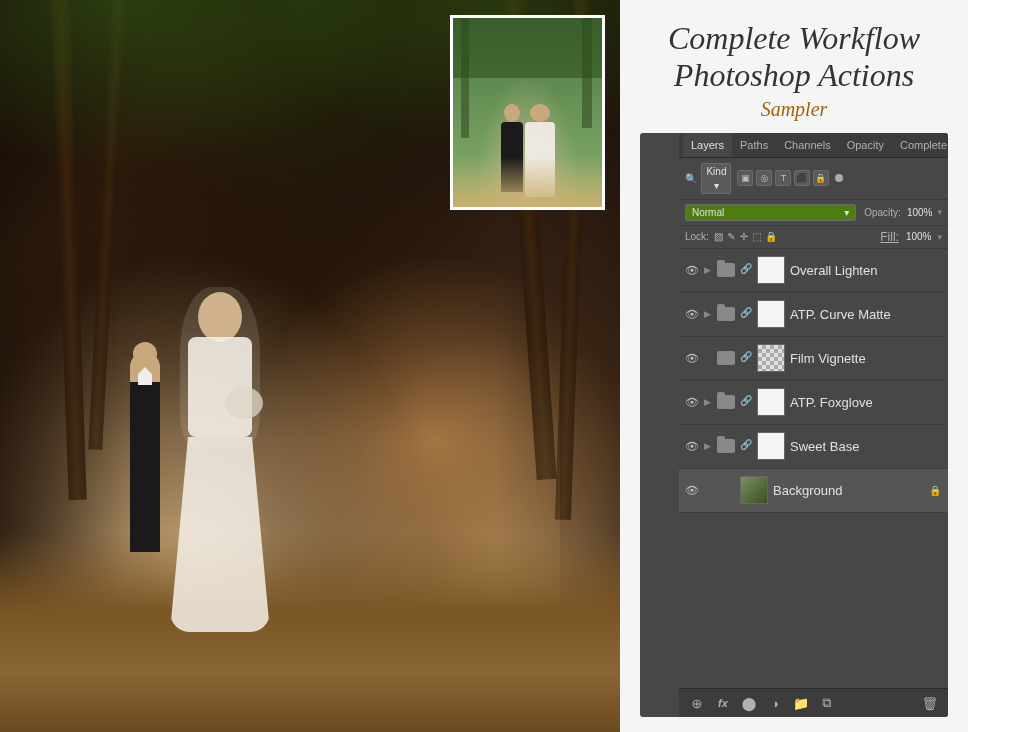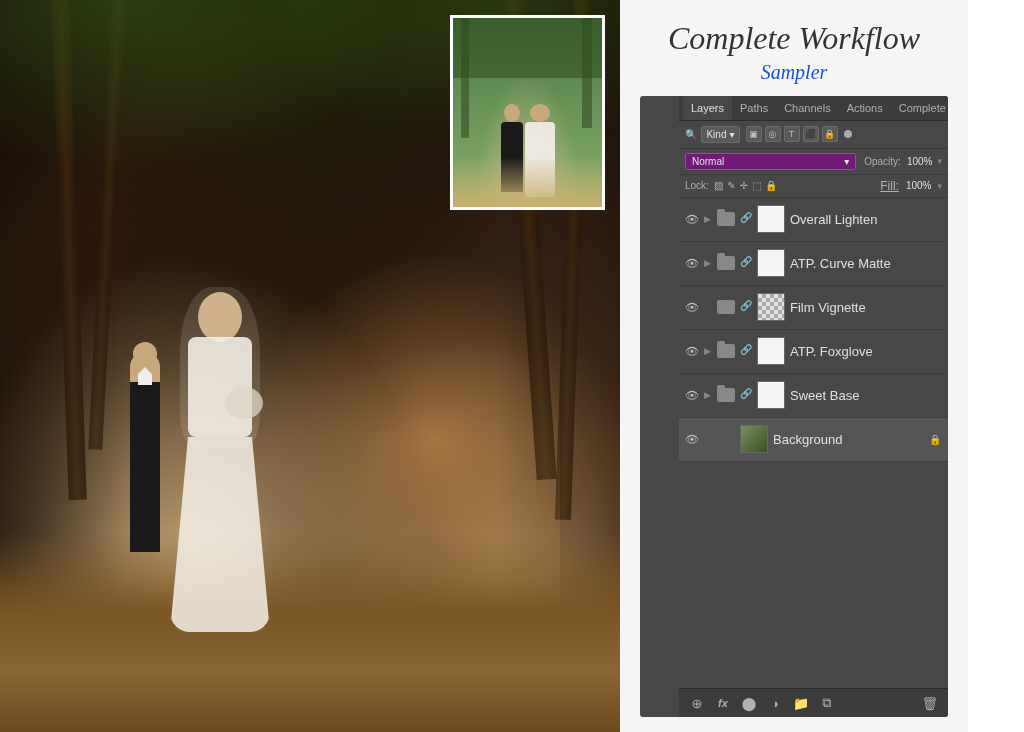--- a/index.html
+++ b/index.html
@@ -147,21 +147,21 @@
       font-family: 'Georgia', cursive;
       font-size: 32px;
       color: #333;
       line-height: 1.15;
       font-style: italic;
       font-weight: normal;
     }
     .title-sub {
       font-family: 'Georgia', cursive;
       font-size: 20px;
-      color: #1d4ed8;
+      color: #a16207;
       margin-top: 4px;
       font-style: italic;
     }
 
     
     .ps-panel {
       background: #474747;
       border-radius: 3px;
       overflow: hidden;
       flex: 1;
@@ -214,20 +214,21 @@
     .ps-kind-select {
       background: #5a5a5a;
       border: 1px solid #6a6a6a;
       color: #e0e0e0;
       font-size: 10px;
       padding: 2px 4px;
       border-radius: 2px;
       display: flex;
       align-items: center;
       gap: 3px;
+      flex-direction: column;
     }
     .ps-kind-icons {
       display: flex;
       gap: 3px;
       margin-left: 2px;
     }
     .ps-kind-icon {
       width: 16px;
       height: 16px;
       background: #5a5a5a;
@@ -250,21 +251,21 @@
     
     .ps-blend-row {
       display: flex;
       align-items: center;
       padding: 4px 6px;
       gap: 4px;
       border-bottom: 1px solid #3a3a3a;
       flex-shrink: 0;
     }
     .ps-blend-select {
-      background: #701a75;
+      background: #4d7c0f;
       border: 1px solid #6a6a6a;
       color: #e0e0e0;
       font-size: 10px;
       padding: 2px 6px;
       border-radius: 2px;
       flex: 1;
       display: flex;
       align-items: flex-end;
       justify-content: space-between;
     }
@@ -485,31 +486,32 @@
       <div style="position:absolute;bottom:0;left:0;right:0;height:50px;background:linear-gradient(to top,#c8b070,transparent);"></div>
     </div>
   </div>
 </div>
 
 <div class="right-section">
 
   <div class="title-area">
     <div class="title-main">
       <span>Complete Workflow</span><br>
+      <span>Photoshop Actions</span>
     </div>
     <div class="title-sub">Sampler</div>
   </div>
 
   <div class="ps-panel">
 
     <div class="ps-tabs">
       <div class="ps-tab active">Layers</div>
       <div class="ps-tab">Paths</div>
       <div class="ps-tab">Channels</div>
-      <div class="ps-tab">Actions</div>
+      <div class="ps-tab">Opacity</div>
       <div class="ps-tab">Complete</div>
       <div class="ps-tab-menu">☰</div>
     </div>
 
     <div class="ps-kind-row">
       <span class="ps-search-icon">🔍</span>
       <div class="ps-kind-select">
         <span>Kind</span>
         <span class="chevron-down"></span>
       </div>

